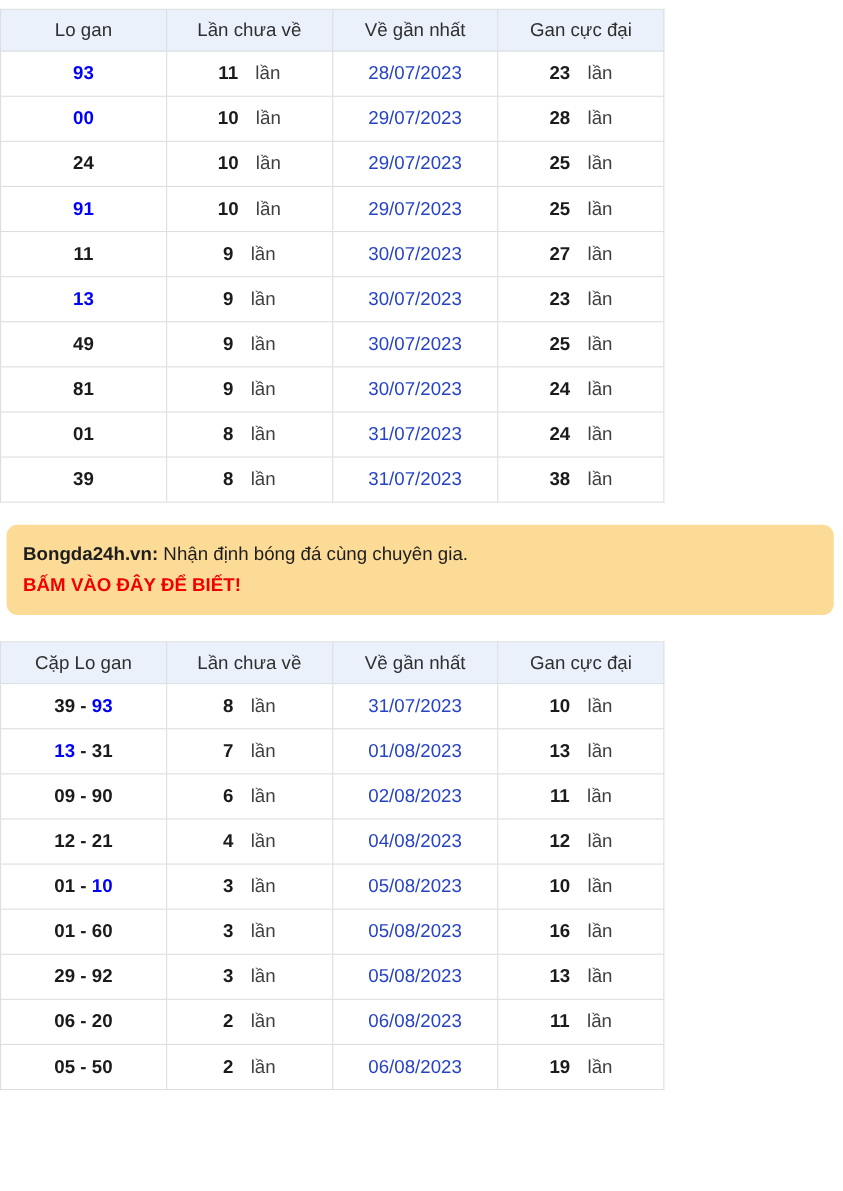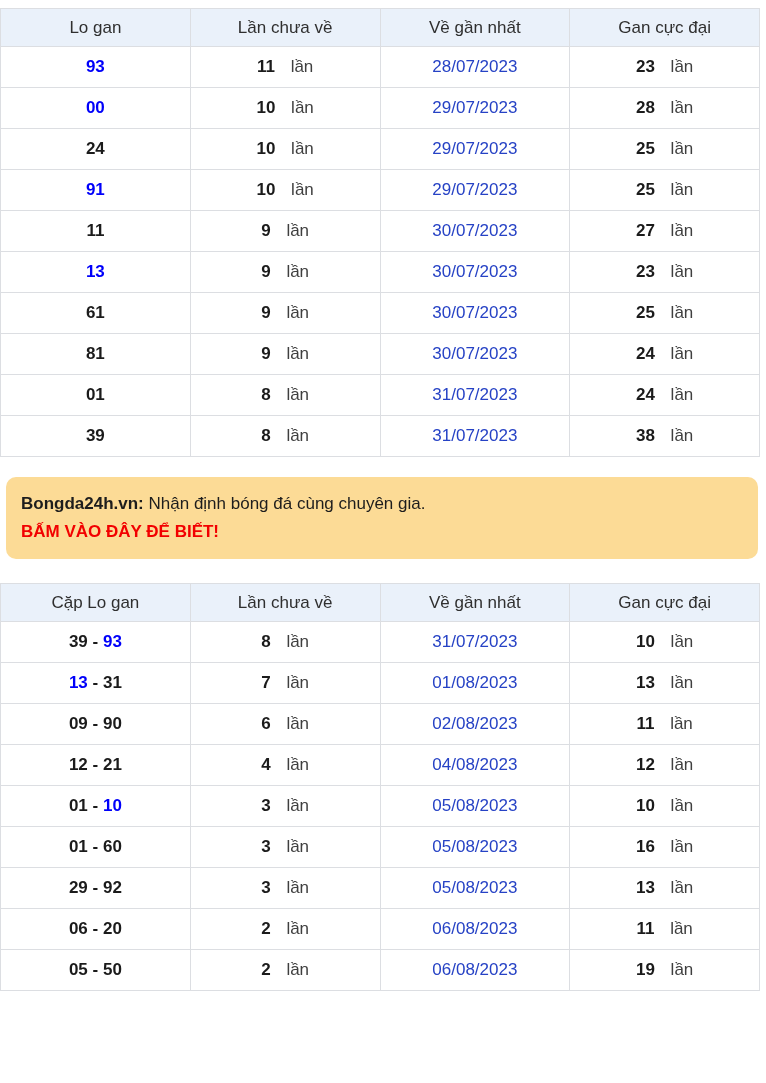--- a/index.html
+++ b/index.html
@@ -14,21 +14,21 @@
   }
   *{box-sizing:border-box;}
   html,body{margin:0;padding:0;background:#ffffff;}
   body{
     width:766px;
     font-family:"Liberation Sans","DejaVu Sans",sans-serif;
     color:var(--text_dark);
   }
   .page{width:766px;padding-top:8px;}
   table.stats{
-    width:760px;
+    width:604px;
     border-collapse:collapse;
     table-layout:fixed;
     border-radius:18px;
   }
   table.stats th{
     background:var(--header_bg);
     border:1px solid var(--border);
     height:38px;
     font-size:17px;
     font-weight:400;
@@ -116,21 +116,21 @@
         <td><a class="date">30/07/2023</a></td>
         <td><span class="bnum">27</span> <span class="unit">lần</span></td>
       </tr>
       <tr>
         <td><span class="bnum blue">13</span></td>
         <td><span class="bnum">9</span> <span class="unit">lần</span></td>
         <td><a class="date">30/07/2023</a></td>
         <td><span class="bnum">23</span> <span class="unit">lần</span></td>
       </tr>
       <tr>
-        <td><span class="bnum">61</span></td>
+        <td><span class="bnum">49</span></td>
         <td><span class="bnum">9</span> <span class="unit">lần</span></td>
         <td><a class="date">30/07/2023</a></td>
         <td><span class="bnum">25</span> <span class="unit">lần</span></td>
       </tr>
       <tr>
         <td><span class="bnum">81</span></td>
         <td><span class="bnum">9</span> <span class="unit">lần</span></td>
         <td><a class="date">30/07/2023</a></td>
         <td><span class="bnum">24</span> <span class="unit">lần</span></td>
       </tr>

